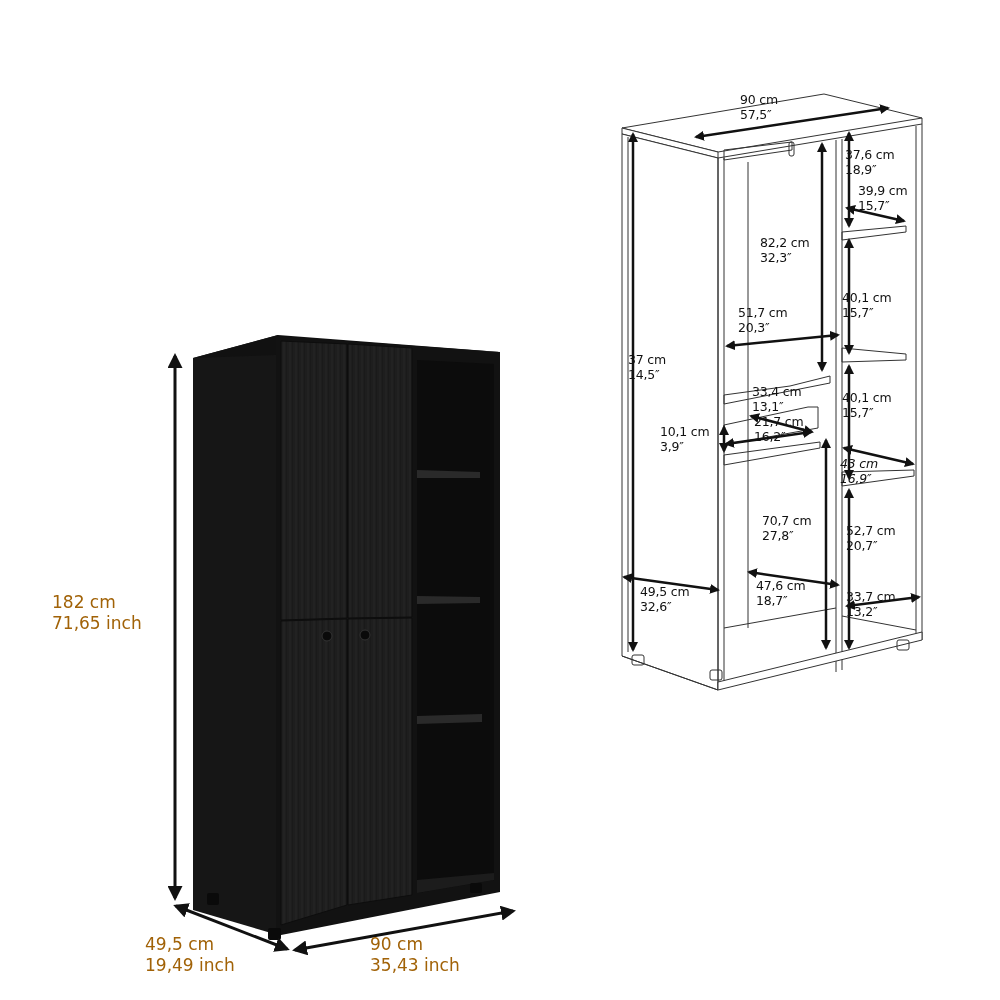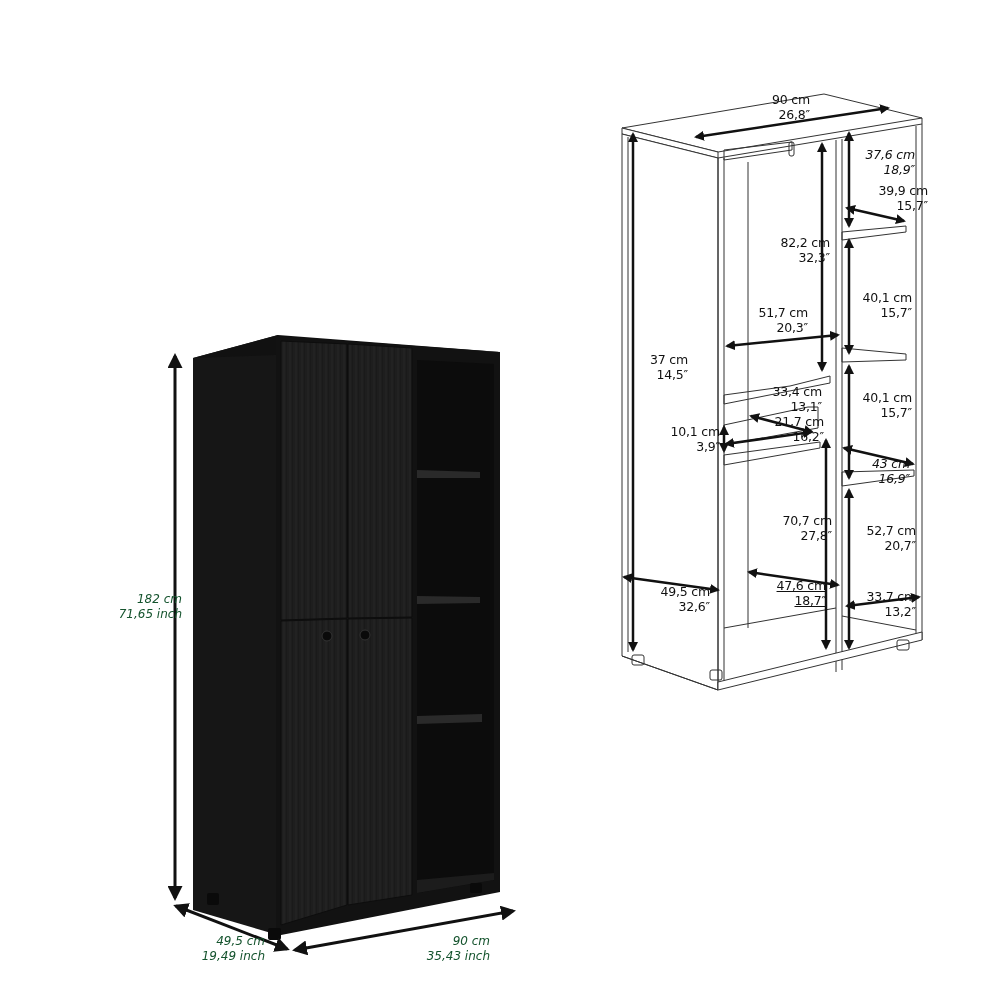--- a/index.html
+++ b/index.html
@@ -1,21 +1,21 @@
 <!DOCTYPE html>
 <html><head>
   <meta charset="utf-8">
   <style>
     html, body { margin: 0; padding: 0; background: #ffffff; }
     body { width: 1000px; height: 1000px; position: relative; overflow: hidden;
            font-family: "DejaVu Sans", "Liberation Sans", sans-serif; color: #1a1a1a; }
     svg { position: absolute; left: 0; top: 0; }
-    .lbl { position: absolute; text-align: right; line-height: 1.22; white-space: nowrap; }
+    .lbl { position: absolute; text-align: left; line-height: 1.22; white-space: nowrap; }
     .lbl span { display: block; }
-    .big { font-size: 12px; color: #14532d; font-style: italic; }
+    .big { font-size: 17px; color: #a16207; }
     .small { font-size: 12.5px; color: #111; letter-spacing: -0.2px; }
   </style>
 </head>
 <body>
 
 <svg width="1000" height="1000" viewBox="0 0 1000 1000">
   <defs>
     <marker id="arrowL" viewBox="0 0 10 10" refX="8" refY="5" markerWidth="5" markerHeight="5" orient="auto-start-reverse">
       <path d="M0,0 L10,5 L0,10 z" fill="#111"></path>
     </marker>
@@ -139,35 +139,35 @@
   <span>49,5 cm</span>
   <span>19,49 inch</span>
 </div>
 <div class="lbl big" style="left:370px; top:934px; width:120px;">
   <span>90 cm</span>
   <span>35,43 inch</span>
 </div>
 
 <div class="lbl small" style="left:740px; top:92px; width:70px;">
   <span>90 cm</span>
-  <span>26,8″</span>
+  <span>57,5″</span>
 </div>
 <div class="lbl small" style="left:628px; top:352px; width:60px;">
   <span>37 cm</span>
   <span>14,5″</span>
 </div>
 <div class="lbl small" style="left:760px; top:235px; width:70px;">
   <span>82,2 cm</span>
   <span>32,3″</span>
 </div>
 <div class="lbl small" style="left:738px; top:305px; width:70px;">
   <span>51,7 cm</span>
   <span>20,3″</span>
 </div>
-<div class="lbl small" style="left:845px; top:147px; width:70px;font-style:italic;">
+<div class="lbl small" style="left:845px; top:147px; width:70px;">
   <span>37,6 cm</span>
   <span>18,9″</span>
 </div>
 <div class="lbl small" style="left:858px; top:183px; width:70px;">
   <span>39,9 cm</span>
   <span>15,7″</span>
 </div>
 <div class="lbl small" style="left:842px; top:290px; width:70px;">
   <span>40,1 cm</span>
   <span>15,7″</span>
@@ -197,20 +197,20 @@
   <span>27,8″</span>
 </div>
 <div class="lbl small" style="left:846px; top:523px; width:70px;">
   <span>52,7 cm</span>
   <span>20,7″</span>
 </div>
 <div class="lbl small" style="left:640px; top:584px; width:70px;">
   <span>49,5 cm</span>
   <span>32,6″</span>
 </div>
-<div class="lbl small" style="left:756px; top:578px; width:70px;text-decoration:underline;">
+<div class="lbl small" style="left:756px; top:578px; width:70px;">
   <span>47,6 cm</span>
   <span>18,7″</span>
 </div>
 <div class="lbl small" style="left:846px; top:589px; width:70px;">
   <span>33,7 cm</span>
   <span>13,2″</span>
 </div>
 
 </body></html>

